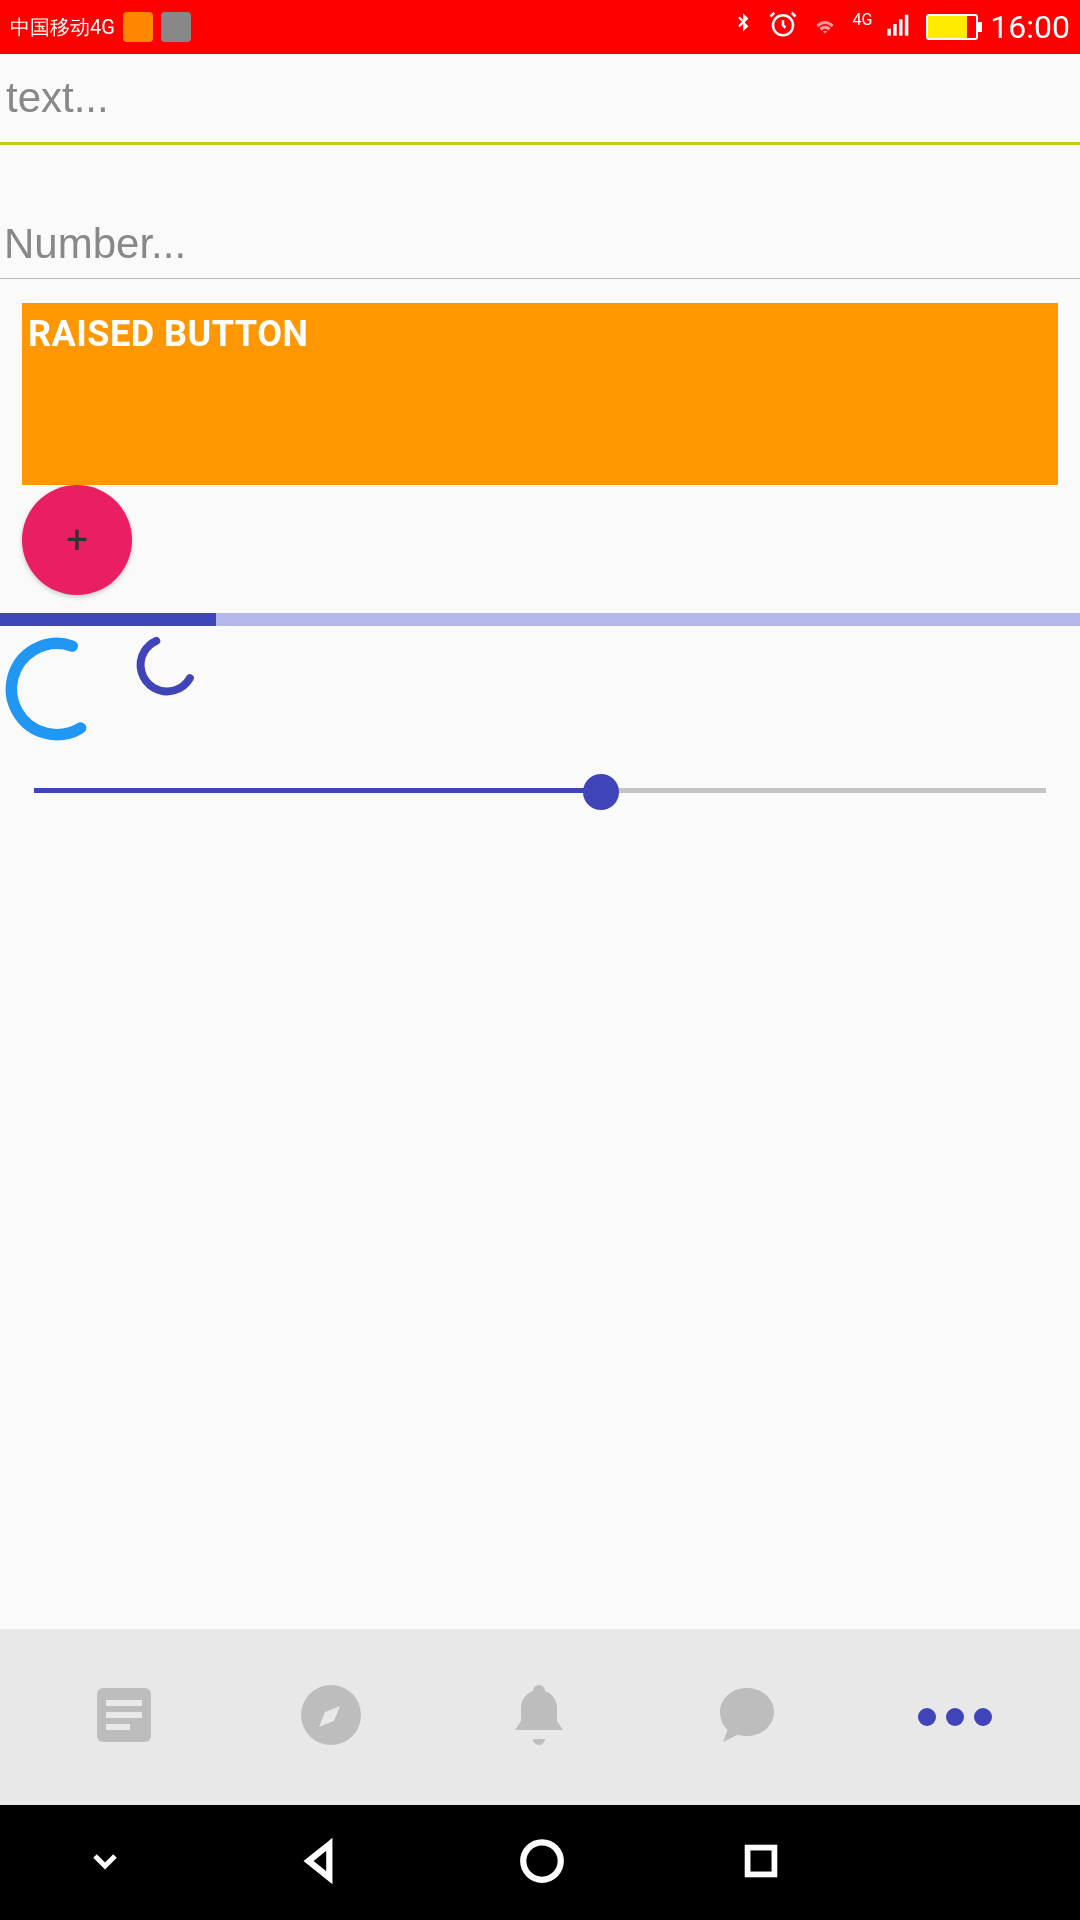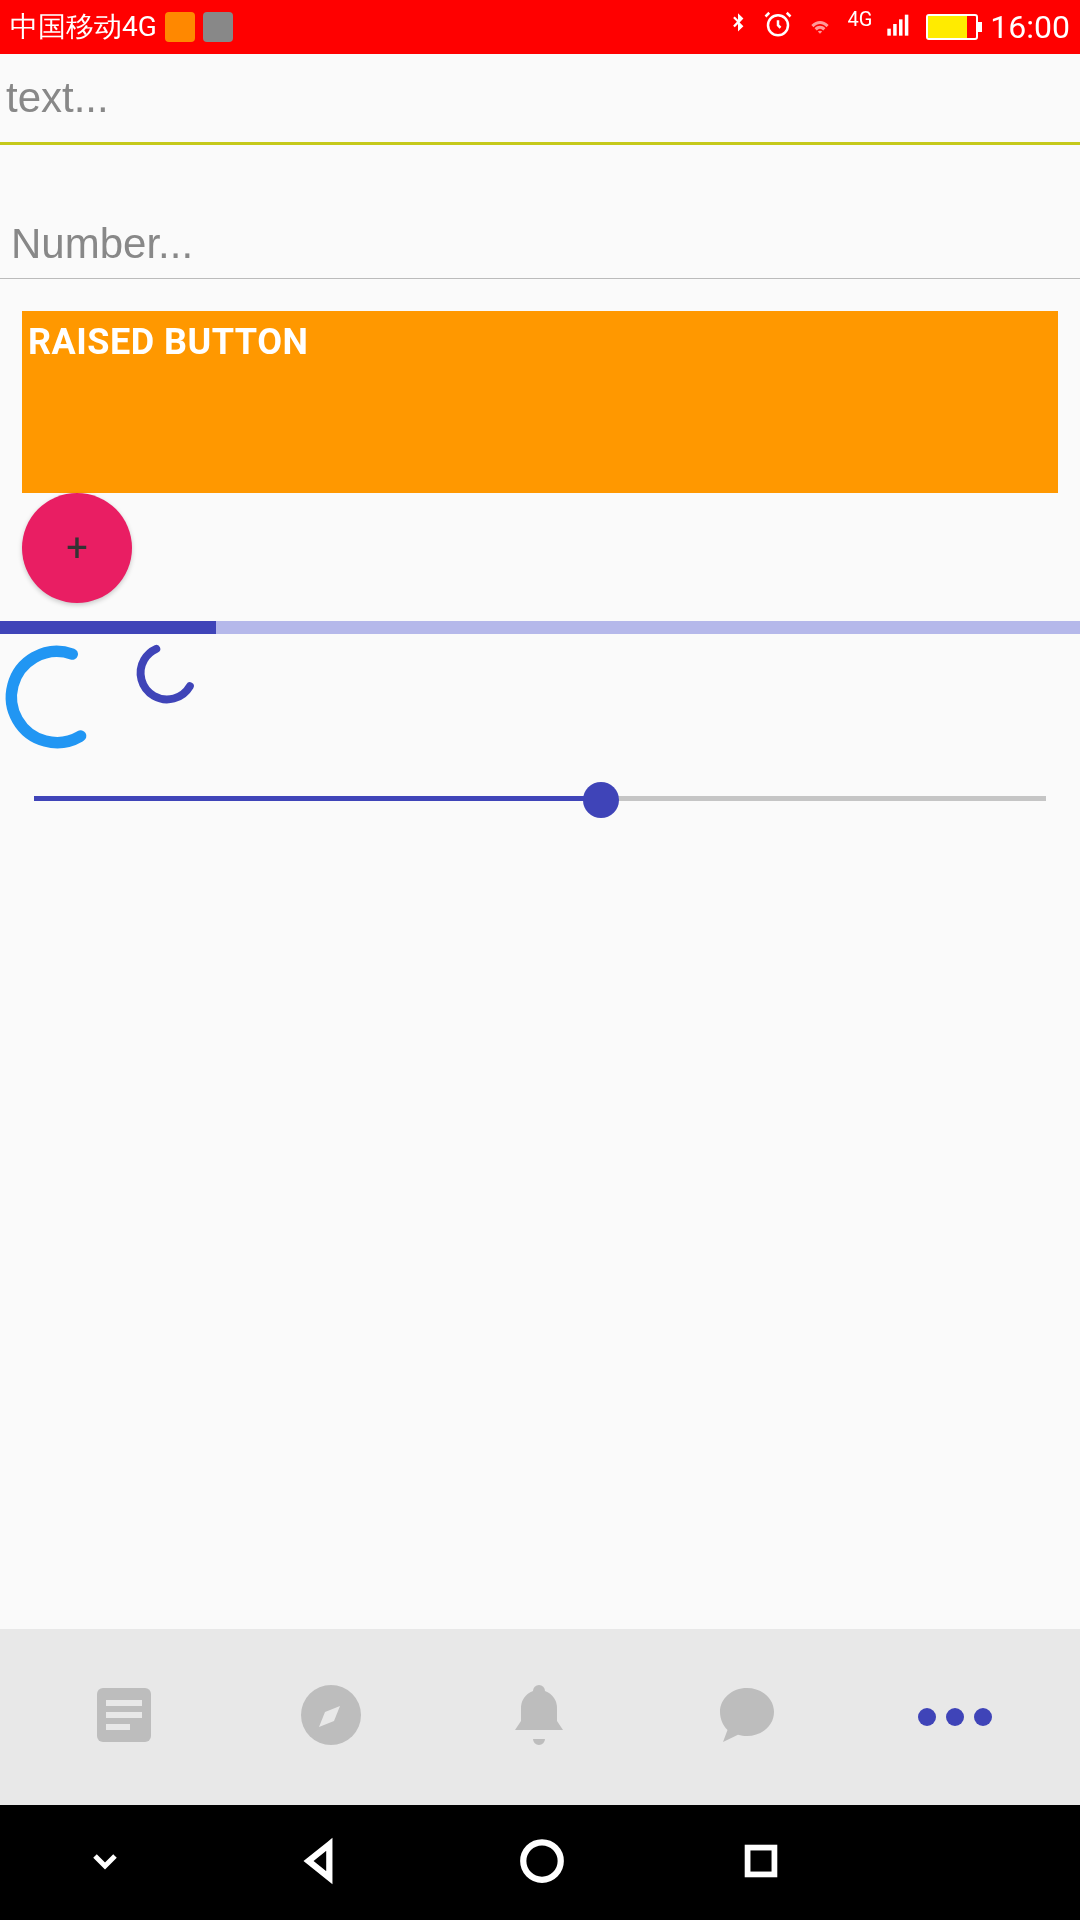--- a/index.html
+++ b/index.html
@@ -2,39 +2,39 @@
 <html><head>
 <meta charset="utf-8">
 <style>
   * { box-sizing: border-box; margin: 0; padding: 0; }
   html, body { width: 1080px; height: 1920px; font-family: Roboto, Arial, sans-serif; background: #fafafa; overflow: hidden; }
   
   
   .status-bar { background: #ff0000; height: 54px; display: flex; align-items: center; padding: 0 10px; color: #fff; font-size: 30px; justify-content: space-between; }
   .status-left { display: flex; align-items: center; gap: 8px; }
   .status-right { display: flex; align-items: center; gap: 12px; }
-  .carrier { font-size: 28px; }
+  .carrier { font-size: 20px; }
   .app-icon { width: 30px; height: 30px; background: #ff8800; border-radius: 4px; display: inline-block; }
   .app-icon2 { width: 30px; height: 30px; background: #888; border-radius: 4px; display: inline-block; }
   .sig { font-size: 26px; }
   .battery { width: 52px; height: 26px; border: 2px solid #fff; border-radius: 3px; position: relative; display: inline-block; }
   .battery::after { content: ''; position: absolute; right: -6px; top: 6px; width: 4px; height: 10px; background: #fff; }
   .battery-fill { background: #ffeb00; width: 80%; height: 100%; display: block; }
   .clock { font-size: 32px; text-align: right; }
 
   
   .content { background: #fafafa; height: calc(100% - 54px - 176px - 115px); position: relative; }
 
   .input-text { width: 100%; border: none; border-bottom: 3px solid #c5c91a; background: transparent; font-size: 42px; padding: 20px 4px 20px 6px; color: #333; outline: none; }
   .input-text::placeholder { color: #888; }
 
-  .input-number { width: 100%; border: none; border-bottom: 1px solid #bbb; background: transparent; font-size: 42px; padding: 20px 4px 10px 11px; color: #333; outline: none; margin-top: 55px; }
+  .input-number { width: 100%; border: none; border-bottom: 1px solid #bbb; background: transparent; font-size: 42px; padding: 20px 4px 10px 4px; color: #333; outline: none; margin-top: 55px; }
   .input-number::placeholder { color: #888; }
 
-  .raised-btn { margin: 32px 22px 0 22px; background: #ff9800; height: 182px; color: #fff; font-size: 36px; font-weight: 700; padding: 10px 6px; text-align: left; letter-spacing: 0.5px; }
+  .raised-btn { margin: 24px 22px 0 22px; background: #ff9800; height: 182px; color: #fff; font-size: 36px; font-weight: 700; padding: 10px 6px; text-align: left; letter-spacing: 0.5px; }
 
   .fab { width: 110px; height: 110px; border-radius: 50%; background: #e91e63; color: #333; display: flex; align-items: center; justify-content: center; margin-left: 22px; font-size: 38px; box-shadow: 0 2px 5px rgba(0,0,0,0.2); }
 
   .linear-progress { height: 13px; background: #b5b8ea; position: relative; margin-top: 18px; }
   .linear-progress-fill { background: #3f44b8; height: 100%; width: 20%; }
 
   .spinners { display: flex; gap: 20px; margin: 6px 0 0 0; align-items: flex-start; }
   .spinner1 { width: 114px; height: 114px; }
   .spinner2 { width: 66px; height: 66px; }
 
@@ -82,21 +82,21 @@
       <svg width="30" height="30" viewBox="0 0 24 24" fill="none" stroke="#fff" stroke-width="2">
           <circle cx="12" cy="13" r="8"></circle>
           <path d="M12 9v4l2 2M5 3l-3 3M22 6l-3-3"></path>
         </svg>
     </span>
     <span>
       <svg width="30" height="26" viewBox="0 0 24 24" fill="#fff">
           <path d="M12 20l-2-2c1-1 3-1 4 0l-2 2zm-5-5c3-3 7-3 10 0l-2 2c-2-2-4-2-6 0l-2-2zm-3-3c5-5 11-5 16 0l-2 2c-4-4-8-4-12 0l-2-2z" opacity="0.6"></path>
         </svg>
     </span>
-    <span class="sig" style="font-size:20px;position:relative;top:-8px;">4G</span>
+    <span class="sig" style="font-size:16px;position:relative;top:-8px;">4G</span>
     <span>
       <svg width="30" height="28" viewBox="0 0 24 24" fill="#fff">
           <rect x="2" y="16" width="3" height="6"></rect>
           <rect x="7" y="12" width="3" height="10"></rect>
           <rect x="12" y="8" width="3" height="14"></rect>
           <rect x="17" y="4" width="3" height="18"></rect>
         </svg>
     </span>
     <span class="battery">
         <span class="battery-fill"></span>

